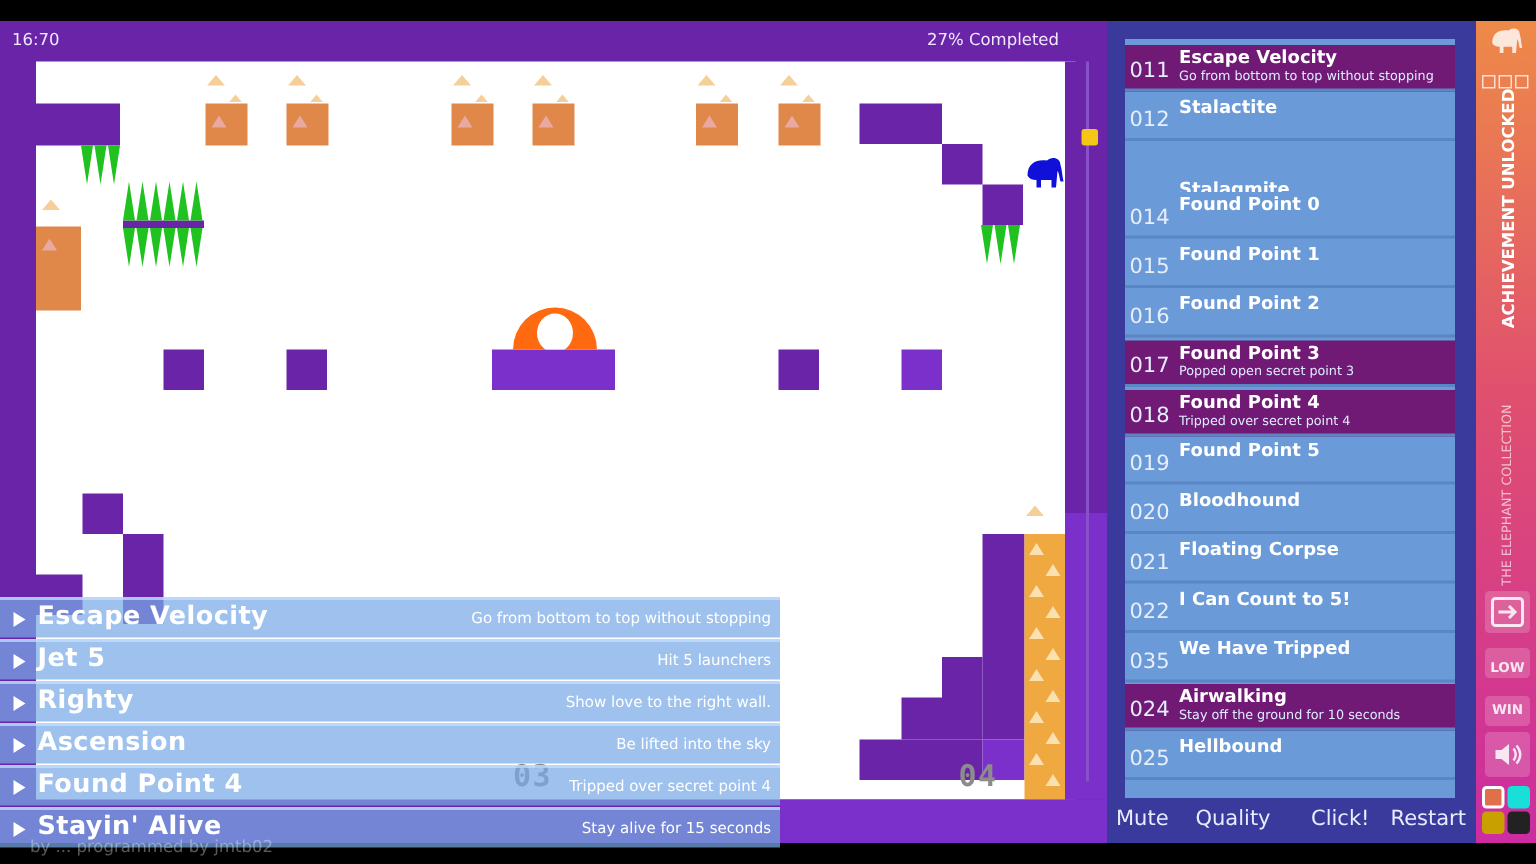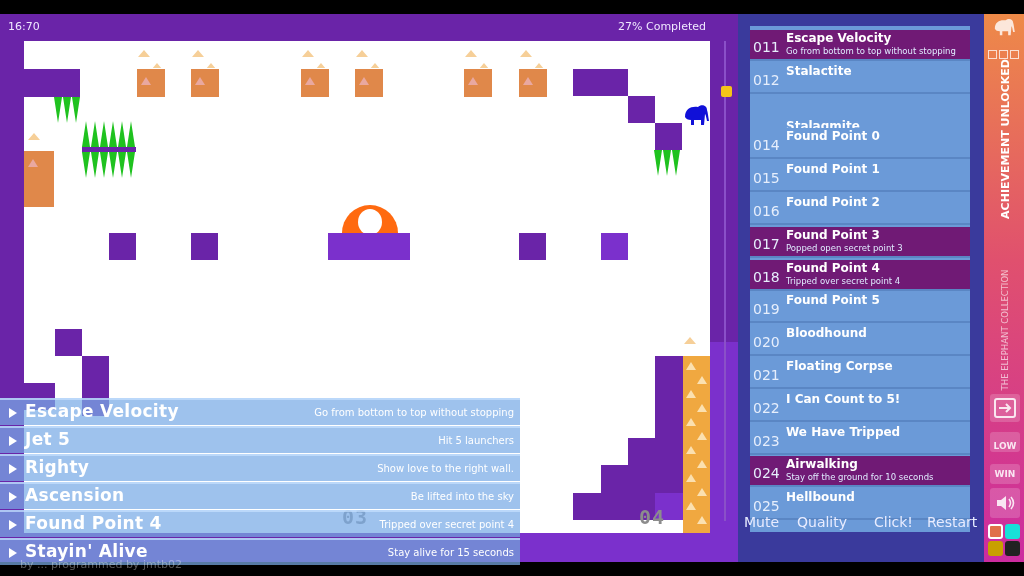--- a/index.html
+++ b/index.html
@@ -35,21 +35,21 @@
 .toast .t{position:absolute;left:25px;top:1px;color:#fff;font-weight:bold;font-size:17px;letter-spacing:.3px}
 .toast .d{position:absolute;right:6px;top:7px;color:#fff;font-size:10px}
 #credit{position:absolute;left:20px;top:544px;color:rgba(255,255,255,.35);font-size:11px}
 #panel{position:absolute;left:738px;top:0;width:246px;height:548px;background:#3a3a9c}
 #ach-list{position:absolute;left:12px;top:12px;width:220px;height:506px;background:#6b9ad8;overflow:hidden}
 .ach{position:absolute;left:0;width:220px;height:31px;background:#6b9ad8;border-bottom:2px solid #5a86c4}
 .ach.on{background:#701a75}
 .ach .n{position:absolute;left:3px;top:9px;color:#e6eefc;font-size:14px}
 .ach .t{position:absolute;left:36px;top:1px;color:#fff;font-weight:bold;font-size:12px}
 .ach .d{position:absolute;left:36px;top:16px;color:#e0ecff;font-size:8.5px}
-#controls{position:absolute;left:0;top:500px;width:246px;height:22px}
+#controls{position:absolute;left:0;top:524px;width:246px;height:22px}
 .ctl{position:absolute;top:0;color:#e8ecff;font-size:14px}
 #side{position:absolute;left:984px;top:0;width:40px;height:548px;background:linear-gradient(#ee8a48,#e0506e 45%,#cc2ca0)}
 #side-elephant{position:absolute;left:8px;top:3px;width:24px;height:20px}
 #side-dots{position:absolute;left:4px;top:30px;width:34px;height:10px}
 #side-dots span{display:inline-block;width:9px;height:9px;border:1.5px solid rgba(255,255,255,.75);margin-right:2px}
 #side-ach{position:absolute;left:-78px;top:118px;width:200px;height:14px;transform:rotate(-90deg);color:#fff;font-weight:bold;font-size:11px;text-align:center;white-space:nowrap}
 #side-col{position:absolute;left:-58px;top:310px;width:160px;height:12px;transform:rotate(-90deg);color:rgba(255,255,255,.65);font-size:8.5px;text-align:center;white-space:nowrap}
 .sbtn{position:absolute;left:6px;width:30px;background:rgba(255,255,255,.18);border-radius:3px;color:rgba(255,255,255,.85);font-size:9px;font-weight:bold;text-align:center}
 .swatch{position:absolute;width:15px;height:15px;border-radius:3px}
 </style>
@@ -256,21 +256,21 @@
           <span class="n">021</span>
           <span class="t">Floating Corpse</span>
           <span class="d"></span>
         </div>
         <div class="ach" style="top: 364.8px;">
           <span class="n">022</span>
           <span class="t">I Can Count to 5!</span>
           <span class="d"></span>
         </div>
         <div class="ach" style="top: 397.6px;">
-          <span class="n">023</span>
+          <span class="n">035</span>
           <span class="t">We Have Tripped</span>
           <span class="d"></span>
         </div>
         <div class="ach on" style="top: 430.4px;">
           <span class="n">024</span>
           <span class="t">Airwalking</span>
           <span class="d">Stay off the ground for 10 seconds</span>
         </div>
         <div class="ach" style="top: 463.2px;">
           <span class="n">025</span>

